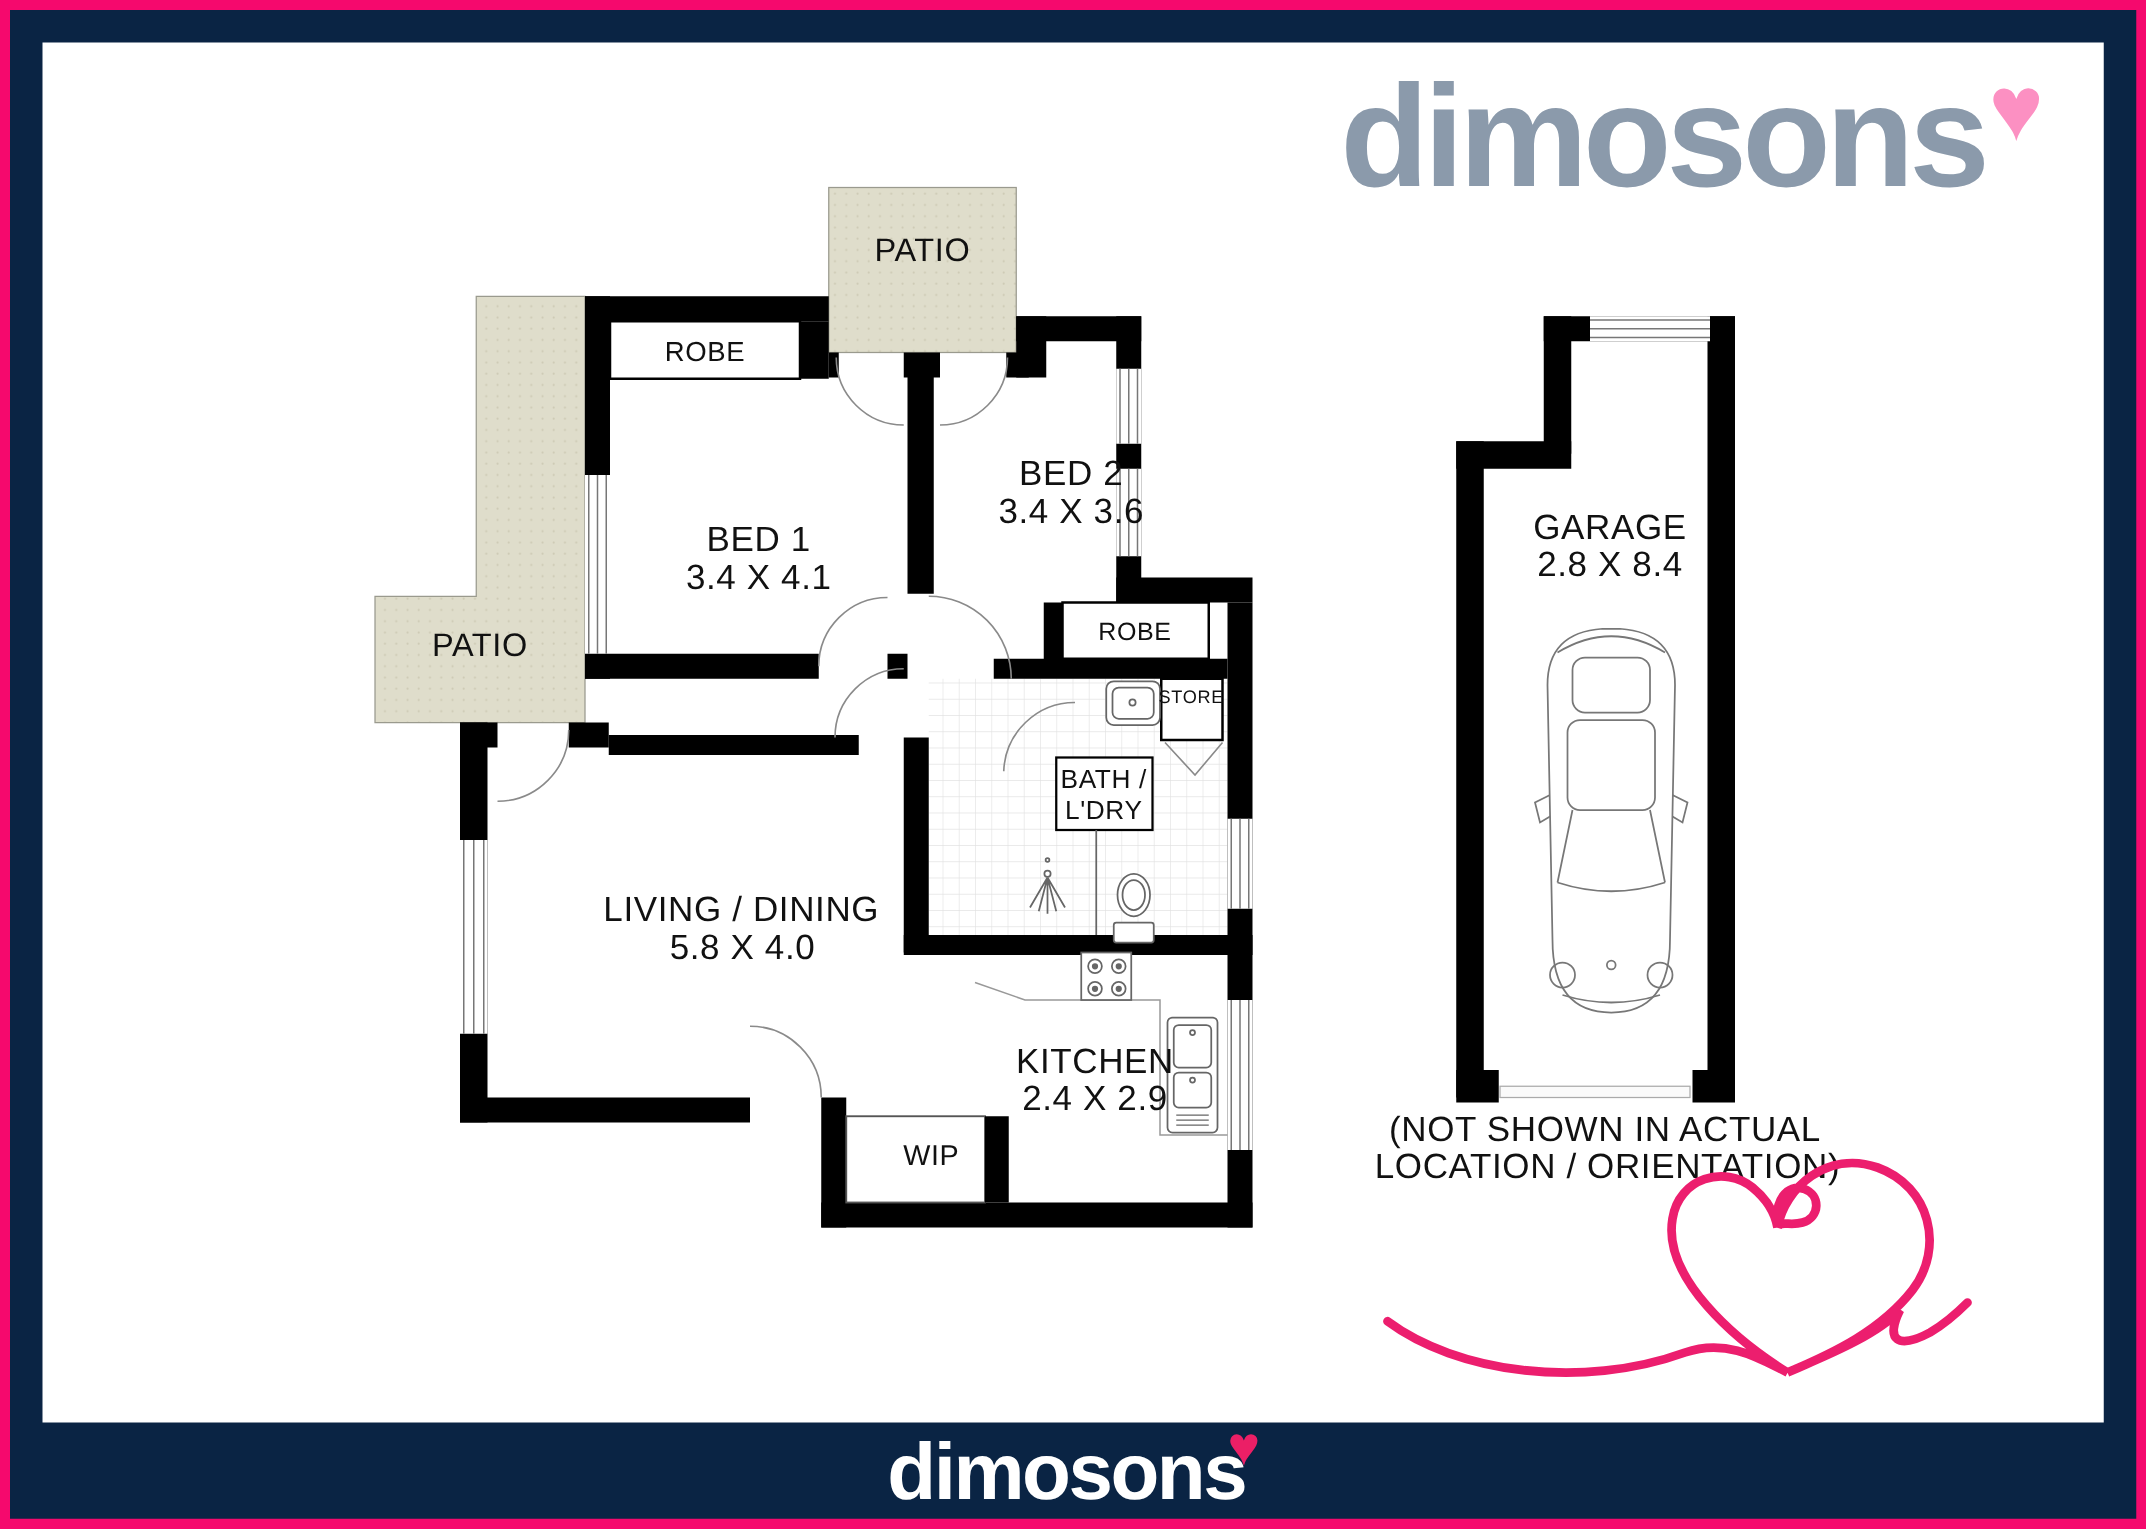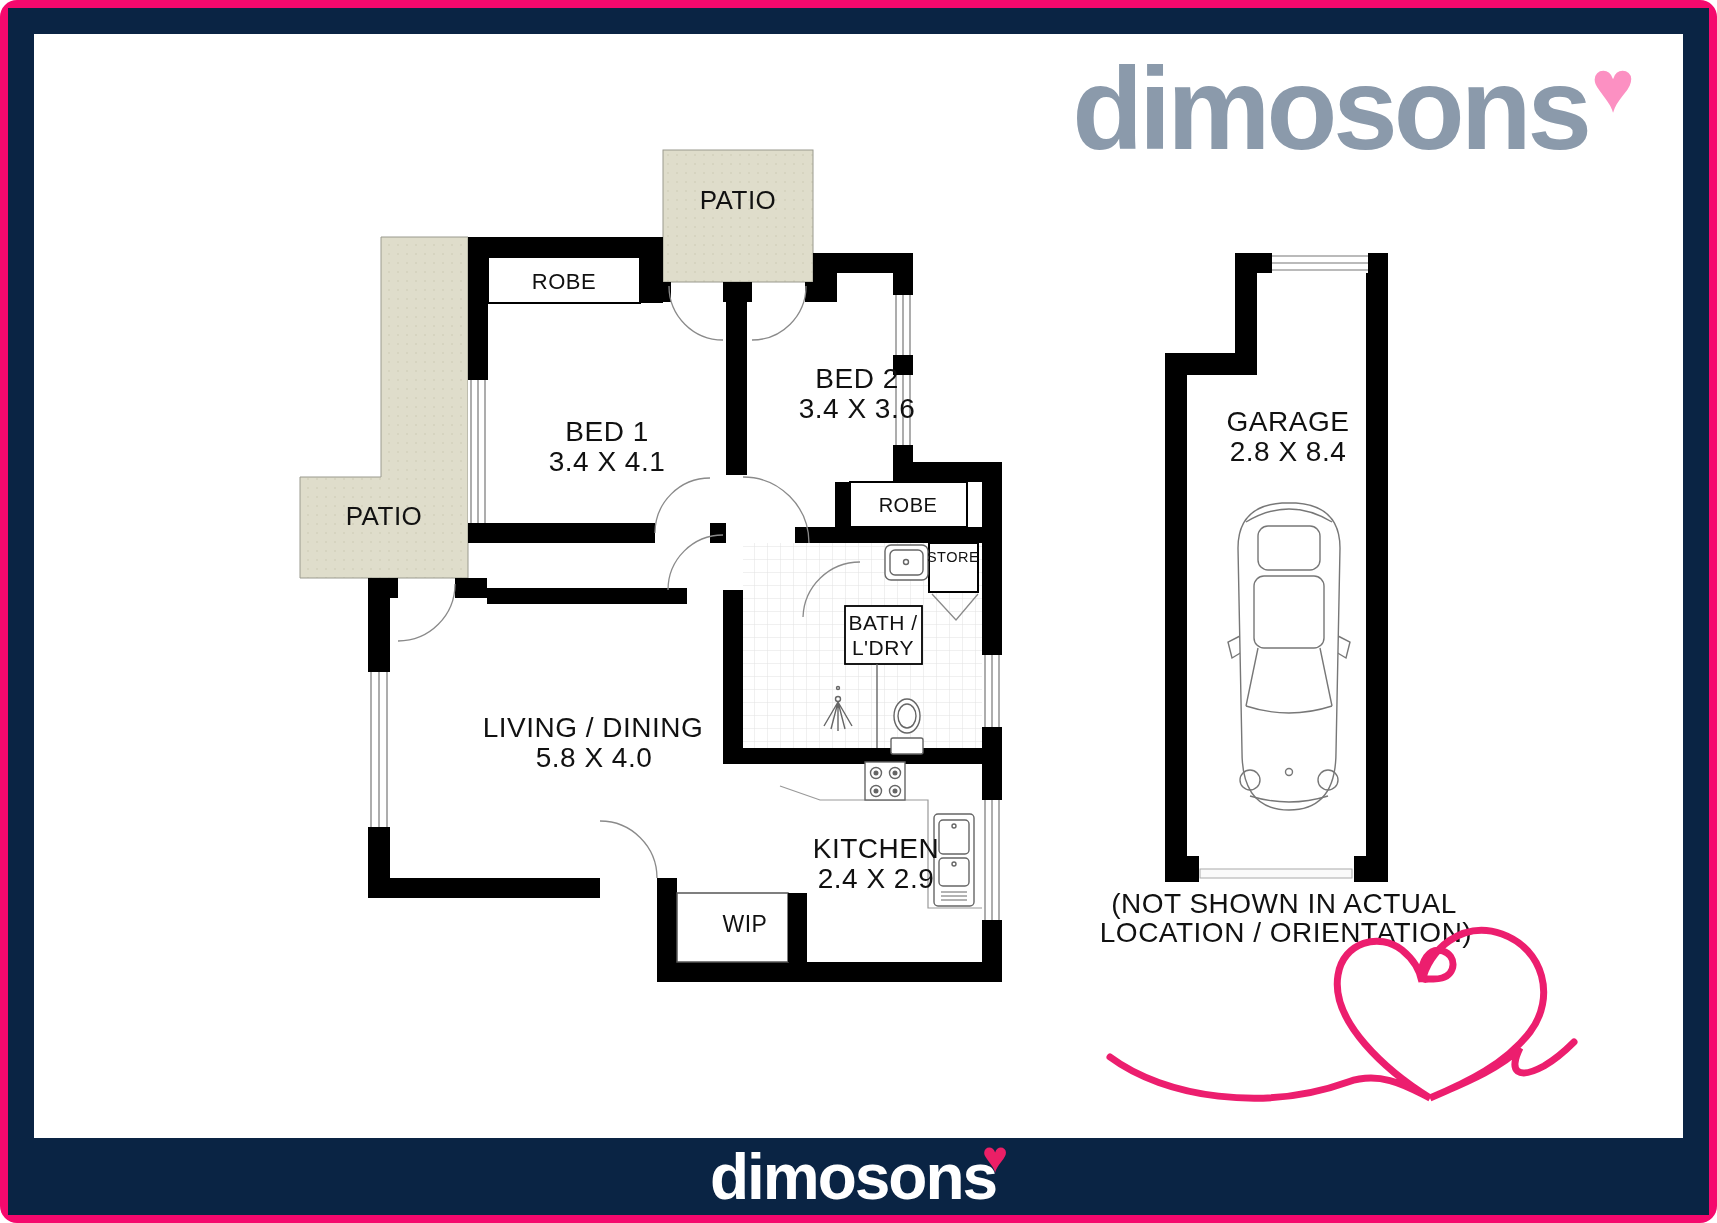--- a/index.html
+++ b/index.html
@@ -1,21 +1,20 @@
 <!DOCTYPE html>
 <html><head>
 <meta charset="utf-8">
 <style>
   html,body{margin:0;padding:0;background:#ffffff;}
   .page{
     position:relative;
     width:1717px;height:1223px;
     overflow:hidden;
     font-family:"Liberation Sans", sans-serif;
-    border-radius:17px;
   }
   .page svg{position:absolute;left:0;top:0;}
   text{font-family:"Liberation Sans", sans-serif;}
   .plan-label{fill:#111;letter-spacing:.5px;}
   .logo-text{font-weight:bold;letter-spacing:-4px;}
   .footer-text{font-weight:bold;letter-spacing:-2px;}
 </style>
 </head>
 <body>
 

